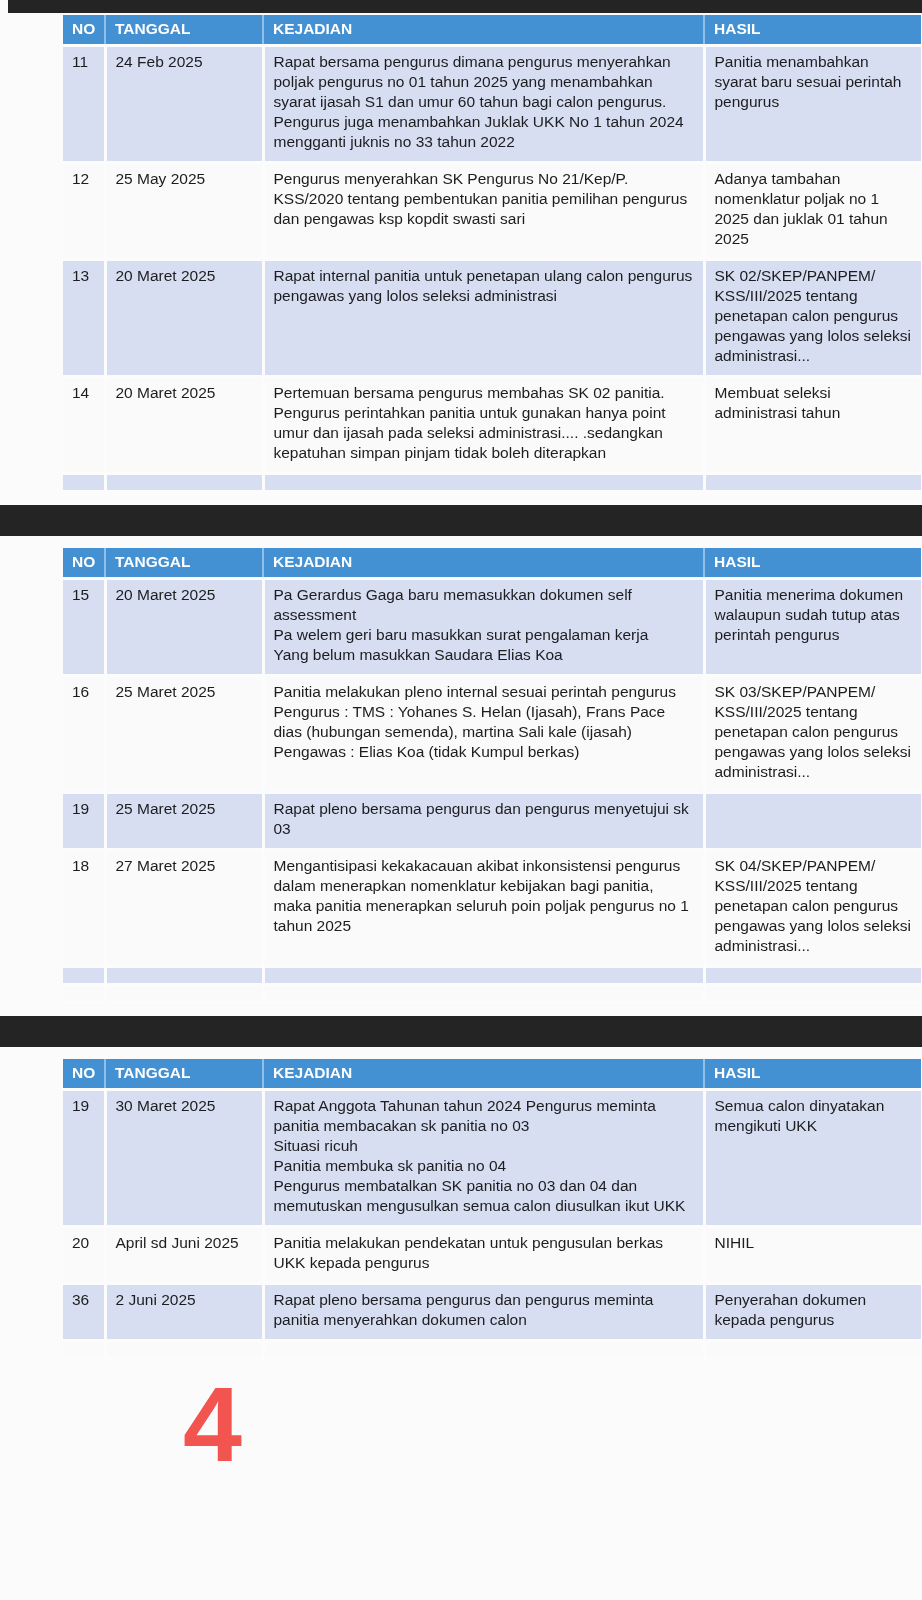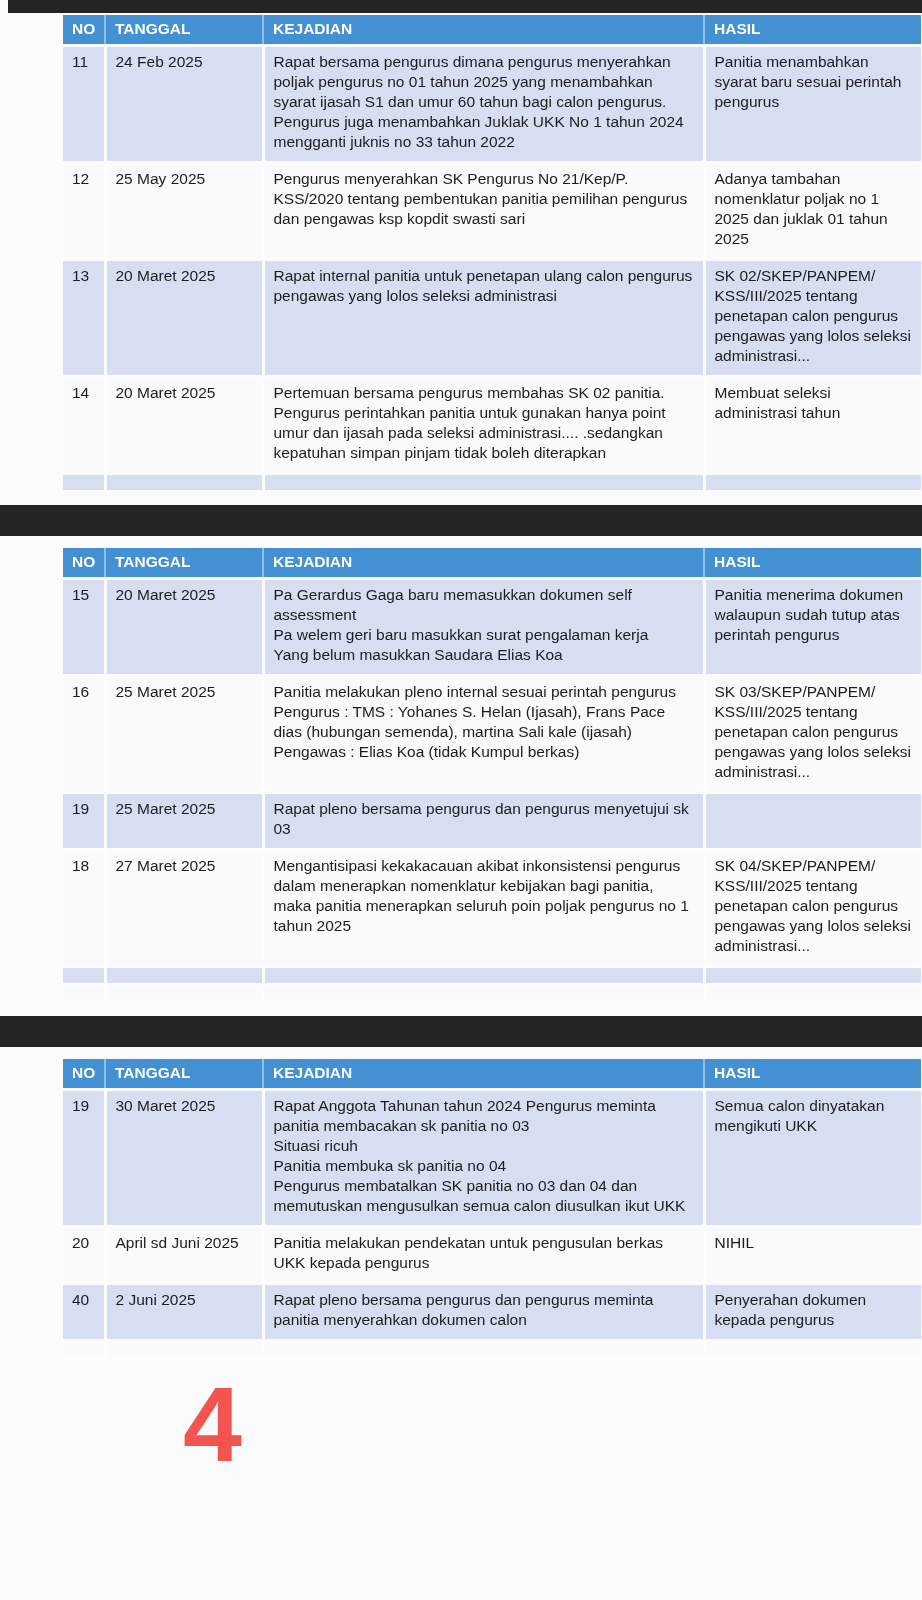--- a/index.html
+++ b/index.html
@@ -229,21 +229,21 @@
 Pengurus membatalkan SK panitia no  03 dan 04 dan memutuskan mengusulkan semua calon diusulkan ikut UKK</td>
             <td class="col-hasil">Semua calon dinyatakan mengikuti UKK</td>
           </tr>
           <tr>
             <td class="col-no">20</td>
             <td class="col-tanggal">April sd Juni 2025</td>
             <td class="col-kejadian">Panitia melakukan pendekatan untuk pengusulan berkas UKK kepada pengurus</td>
             <td class="col-hasil">NIHIL</td>
           </tr>
           <tr>
-            <td class="col-no">40</td>
+            <td class="col-no">36</td>
             <td class="col-tanggal">2 Juni 2025</td>
             <td class="col-kejadian">Rapat pleno bersama pengurus dan pengurus meminta panitia menyerahkan dokumen calon</td>
             <td class="col-hasil">Penyerahan dokumen kepada pengurus</td>
           </tr>
           <tr class="empty-row">
             <td class="col-no"></td>
             <td class="col-tanggal"></td>
             <td class="col-kejadian"></td>
             <td class="col-hasil"></td>
           </tr>

